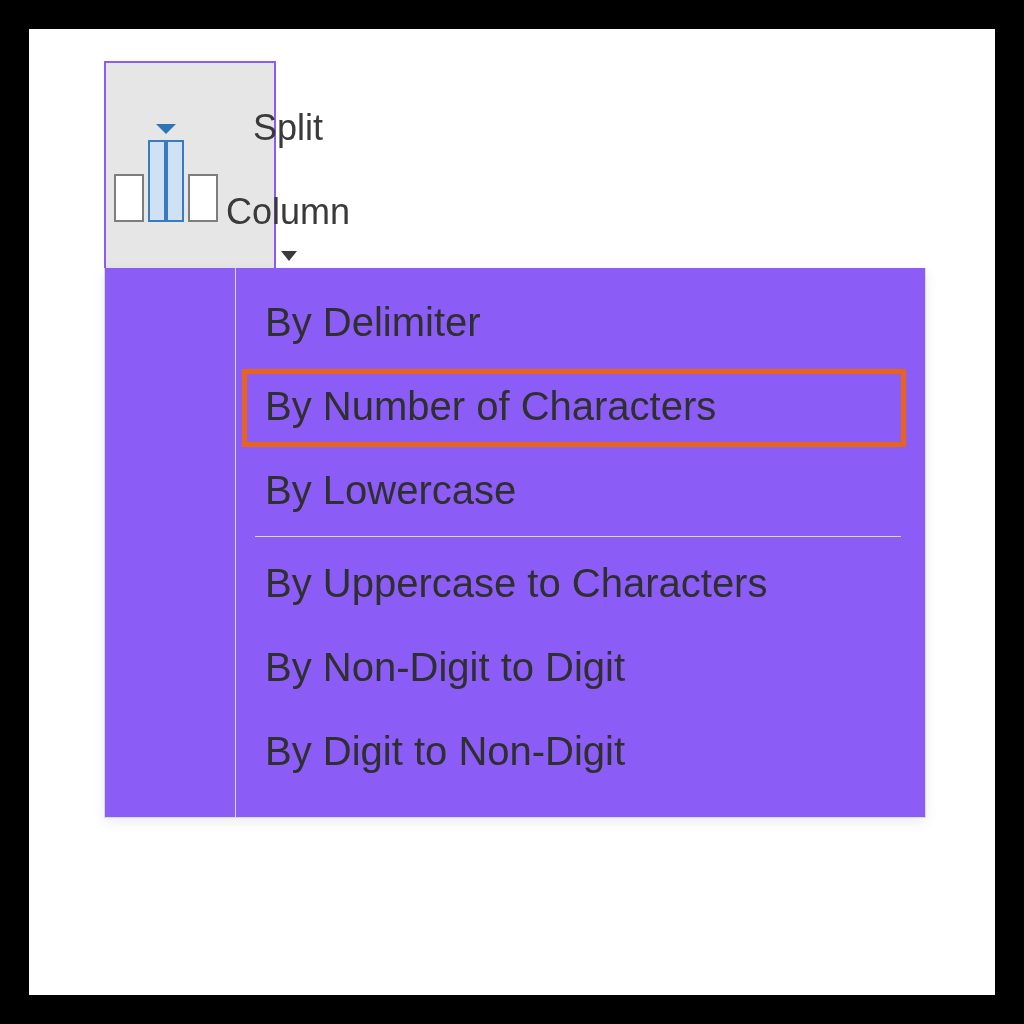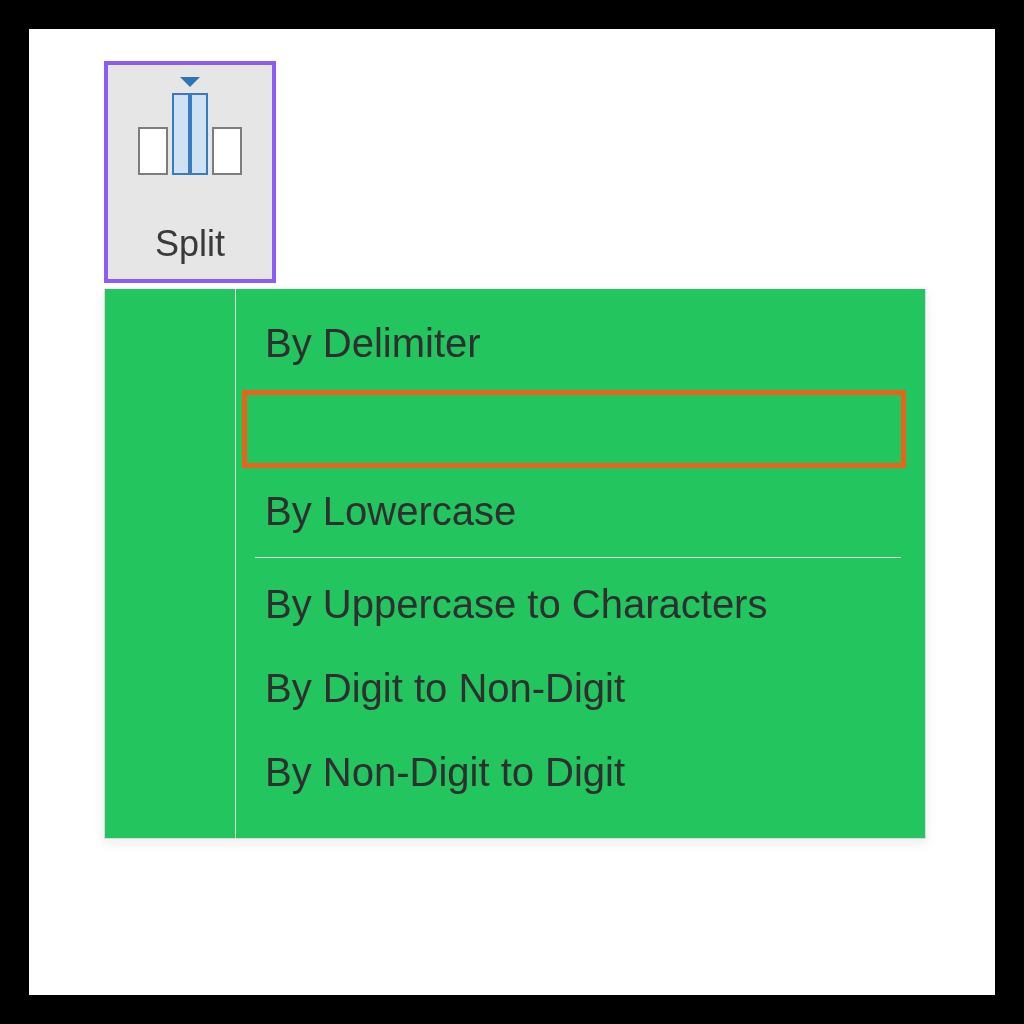--- a/index.html
+++ b/index.html
@@ -22,24 +22,24 @@
   }
 
   
   .ribbon-btn {
     position: absolute;
     left: 75px;
     top: 32px;
     width: 172px;
     height: 222px;
     background: #e6e6e6;
-    border: 4px solid #8b5cf6;
+    border: 2px solid #8b5cf6;
     box-sizing: border-box;
     display: flex;
-    flex-direction: column;
+    flex-direction: row;
     align-items: center;
   }
 
   .ribbon-icon-wrap {
     flex: 0 0 120px;
     width: 100%;
     display: flex;
     align-items: center;
     justify-content: center;
   }
@@ -104,23 +104,23 @@
     border-left: 8px solid transparent;
     border-right: 8px solid transparent;
     border-top: 10px solid #3a3a3a;
     vertical-align: middle;
   }
 
   
   .menu {
     position: absolute;
     left: 75px;
-    top: 260px;
+    top: 239px;
     width: 820px;
-    background: #22c55e;
+    background: #8b5cf6;
     border: 1px solid #d9d9d9;
     border-top: none;
     box-shadow: 0 4px 12px rgba(0,0,0,0.08);
     padding: 12px 0 24px 0;
   }
 
   
   .menu .gutter-rule {
     position: absolute;
     left: 130px;
@@ -183,35 +183,36 @@
 
   <div class="menu">
     <div class="gutter-rule"></div>
 
     <div class="menu-item">
       <span>By Delimiter</span>
     </div>
 
     <div class="menu-item highlighted">
       <div class="highlight-box"></div>
+      <span>By Number of Characters</span>
     </div>
 
     <div class="menu-item">
       <span>By Lowercase</span>
     </div>
 
     <div class="separator"></div>
 
 
     <div class="menu-item">
       <span>By Uppercase to Characters</span>
     </div>
 
     <div class="menu-item">
+      <span>By Non-Digit to Digit</span>
+    </div>
+
+    <div class="menu-item">
       <span>By Digit to Non-Digit</span>
     </div>
-
-    <div class="menu-item">
-      <span>By Non-Digit to Digit</span>
-    </div>
   </div>
 
 </div>
 
 </body></html>

